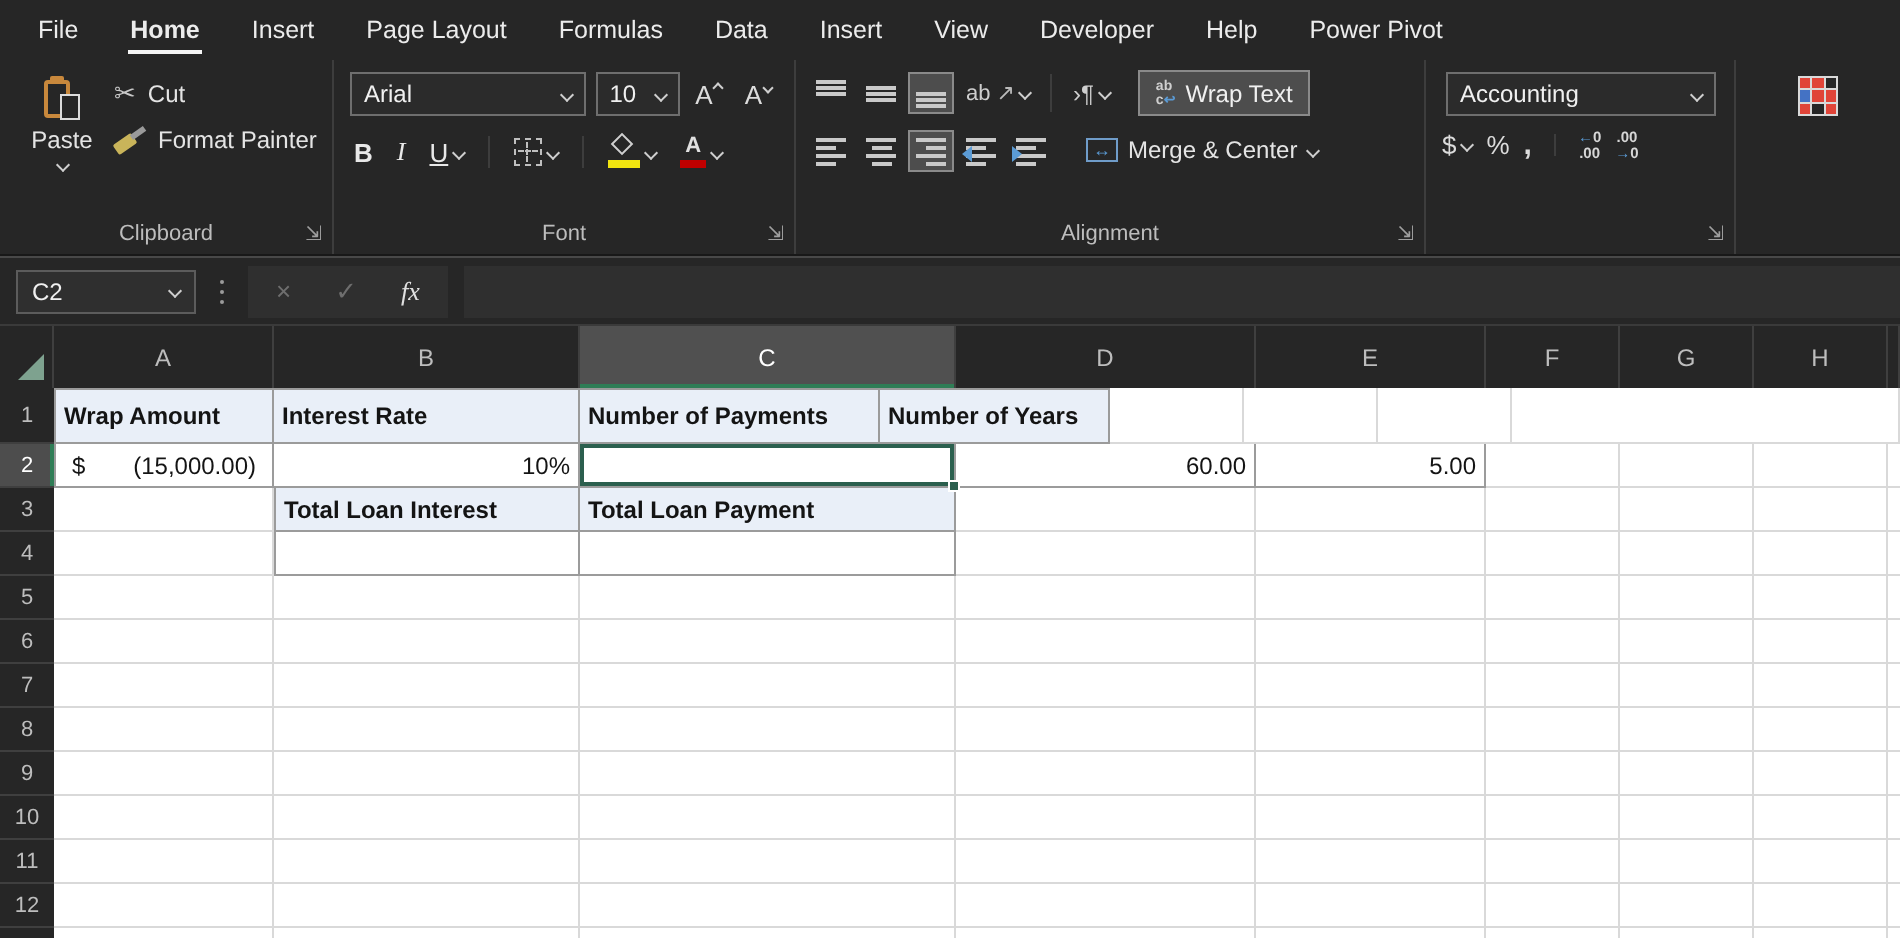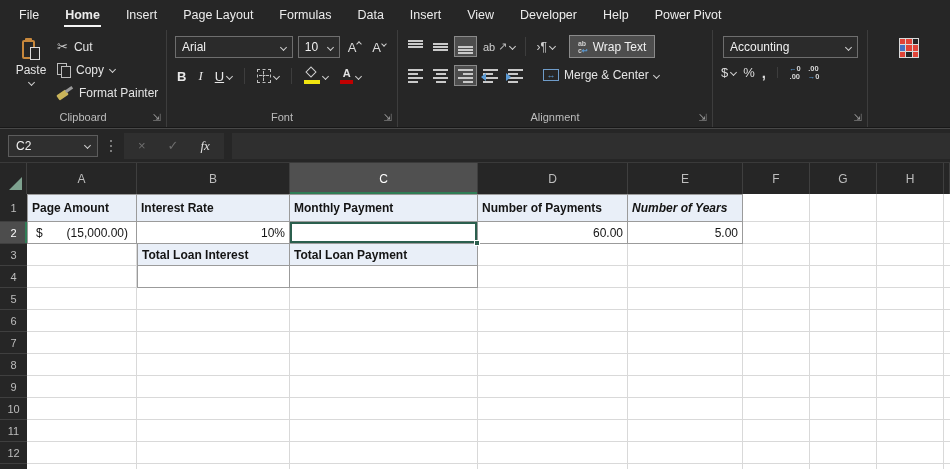--- a/index.html
+++ b/index.html
@@ -194,25 +194,20 @@
             </span>
           <span>Paste</span>
           <span class="chev"></span>
         </div>
         <div class="clip-col">
           <div class="small-btn">
             <span class="icon-cut">✂</span>
             <span>Cut</span>
           </div>
           <div class="small-btn">
-            <span class="icon-copy"></span>
-            <span>Copy</span>
-            <span class="chev"></span>
-          </div>
-          <div class="small-btn">
             <span class="icon-fp"></span>
             <span>Format Painter</span>
           </div>
         </div>
       </div>
       <div class="group-label">Clipboard</div>
       <div class="launcher">⇲</div>
     </div>
 
     <div class="group g-font">
@@ -398,25 +393,24 @@
         <div class="col-h" style="width: 150px;">D</div>
         <div class="col-h" style="width: 115px;">E</div>
         <div class="col-h" style="width: 67px;">F</div>
         <div class="col-h" style="width: 67px;">G</div>
         <div class="col-h" style="width: 67px;">H</div>
         <div class="col-h" style="flex: 1 1 0%;"></div>
       </div>
     <div class="rows">
         <div class="row row1">
           <div class="row-h">1</div>
-          <div class="cell hdr fill b bt bl" style="width: 110px;">Page Amount</div>
+          <div class="cell hdr fill b bt bl" style="width: 110px;">Wrap Amount</div>
           <div class="cell hdr fill b bt" style="width: 153px;">Interest Rate</div>
-          <div class="cell hdr fill b bt" style="width: 188px;">Monthly Payment</div>
           <div class="cell hdr fill b bt" style="width: 150px;">Number of Payments</div>
-          <div class="cell hdr fill b bt" style="width: 115px; font-style: italic;">Number of Years</div>
+          <div class="cell hdr fill b bt" style="width: 115px;">Number of Years</div>
           <div class="cell" style="width: 67px;"></div>
           <div class="cell" style="width: 67px;"></div>
           <div class="cell" style="width: 67px;"></div>
           <div class="cell" style="flex: 1 1 0%;"></div>
         </div>
         <div class="row">
           <div class="row-h sel">2</div>
           <div class="cell b bl acc" style="width: 110px;">
             <span>$</span>
             <span>(15,000.00)</span>

